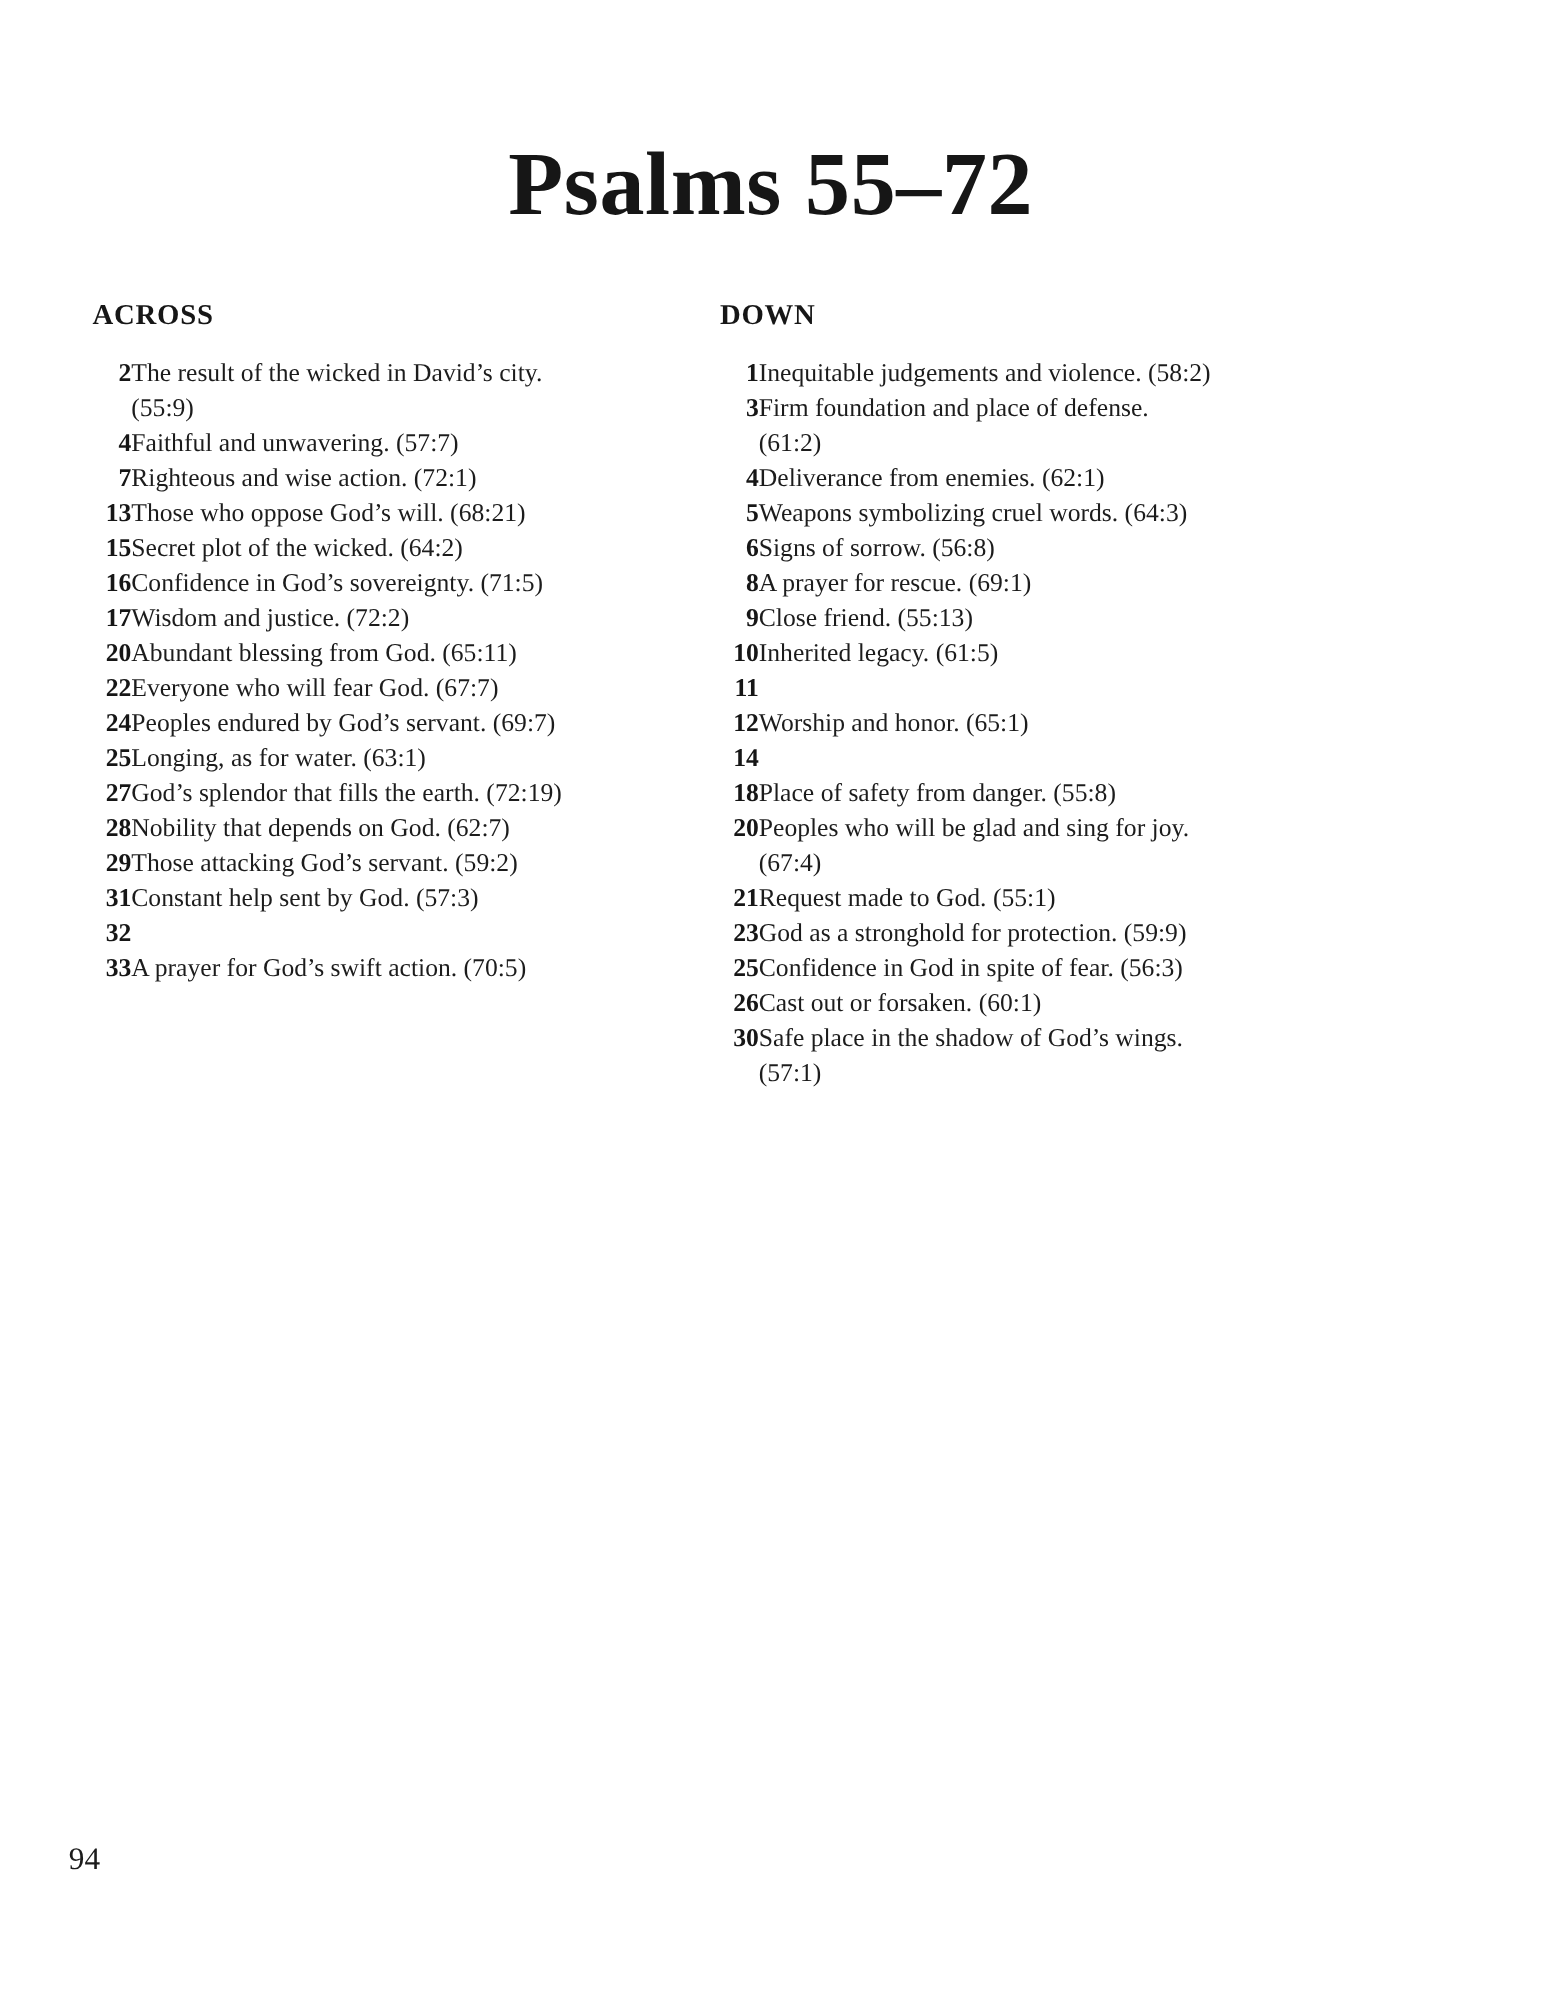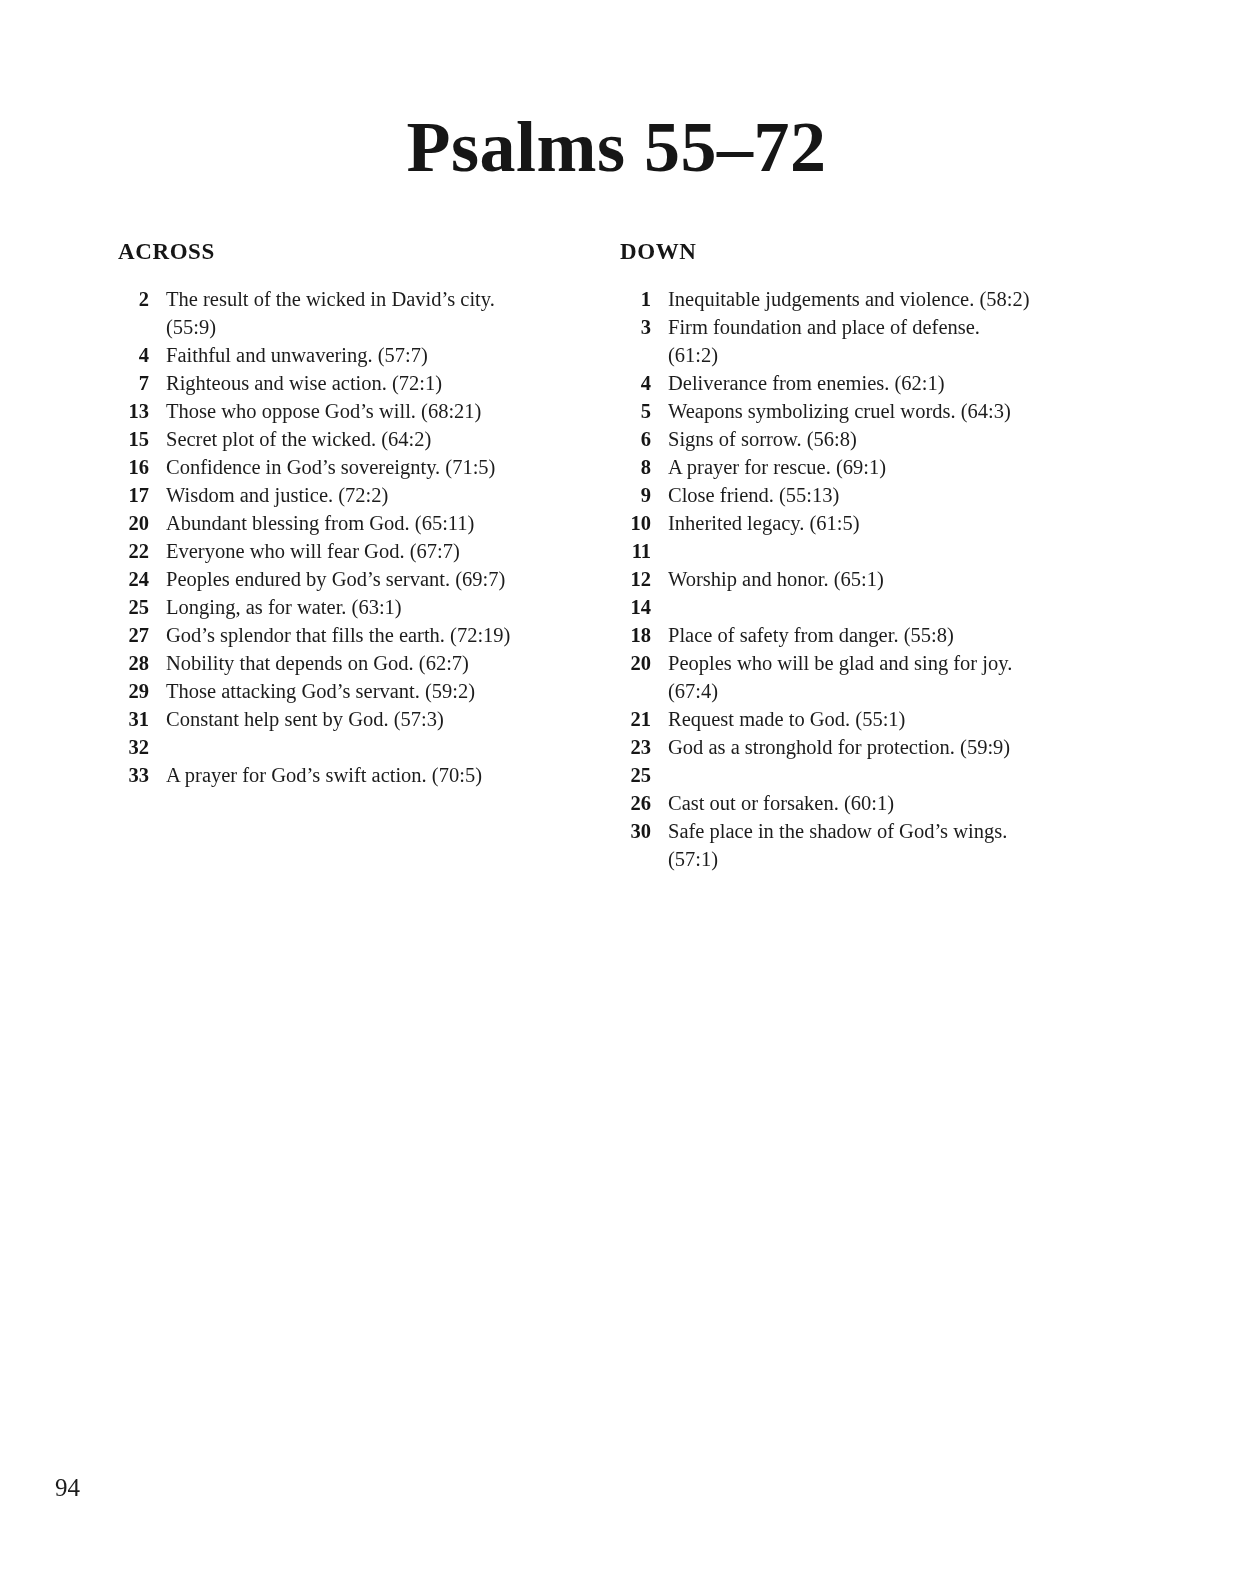--- a/index.html
+++ b/index.html
@@ -26,21 +26,21 @@
     font-weight: 700;
     letter-spacing: 0.5px;
     margin: 0;
     padding-top: 108px;
     line-height: 1.1;
     color: #161616;
   }
   .columns {
     display: flex;
     margin-top: 52px;
-    padding-left: 118px;
+    padding-left: 74px;
     padding-right: 98px;
     gap: 25px;
   }
   .col {
     box-sizing: border-box;
   }
   .col.left  { width: 477px; flex-shrink: 0; }
   .col.right { flex: 1; }
   .section-heading {
     font-size: 23px;
@@ -56,21 +56,21 @@
     color: #1c1c1c;
   }
   .clue-num {
     width: 31px;
     flex-shrink: 0;
     text-align: right;
     font-weight: 700;
     color: #161616;
   }
   .clue-text {
-    margin-left: 17px;
+    margin-left: 0;
     white-space: pre-line;
     font-family: Liberation Serif, serif;
   }
   .page-number {
     position: absolute;
     left: 55px;
     top: 1474px;
     font-size: 25px;
     color: #1c1c1c;
     text-align: center;
@@ -217,20 +217,21 @@
           <div class="clue">
             <span class="clue-num">21</span>
             <span class="clue-text">Request made to God. (55:1)</span>
           </div>
           <div class="clue">
             <span class="clue-num">23</span>
             <span class="clue-text">God as a stronghold for protection. (59:9)</span>
           </div>
           <div class="clue">
             <span class="clue-num">25</span>
+            <span class="clue-text">Confidence in God in spite of fear. (56:3)</span>
           </div>
           <div class="clue">
             <span class="clue-num">26</span>
             <span class="clue-text">Cast out or forsaken. (60:1)</span>
           </div>
           <div class="clue">
             <span class="clue-num">30</span>
             <span class="clue-text">Safe place in the shadow of God’s wings.
 (57:1)</span>
           </div>

